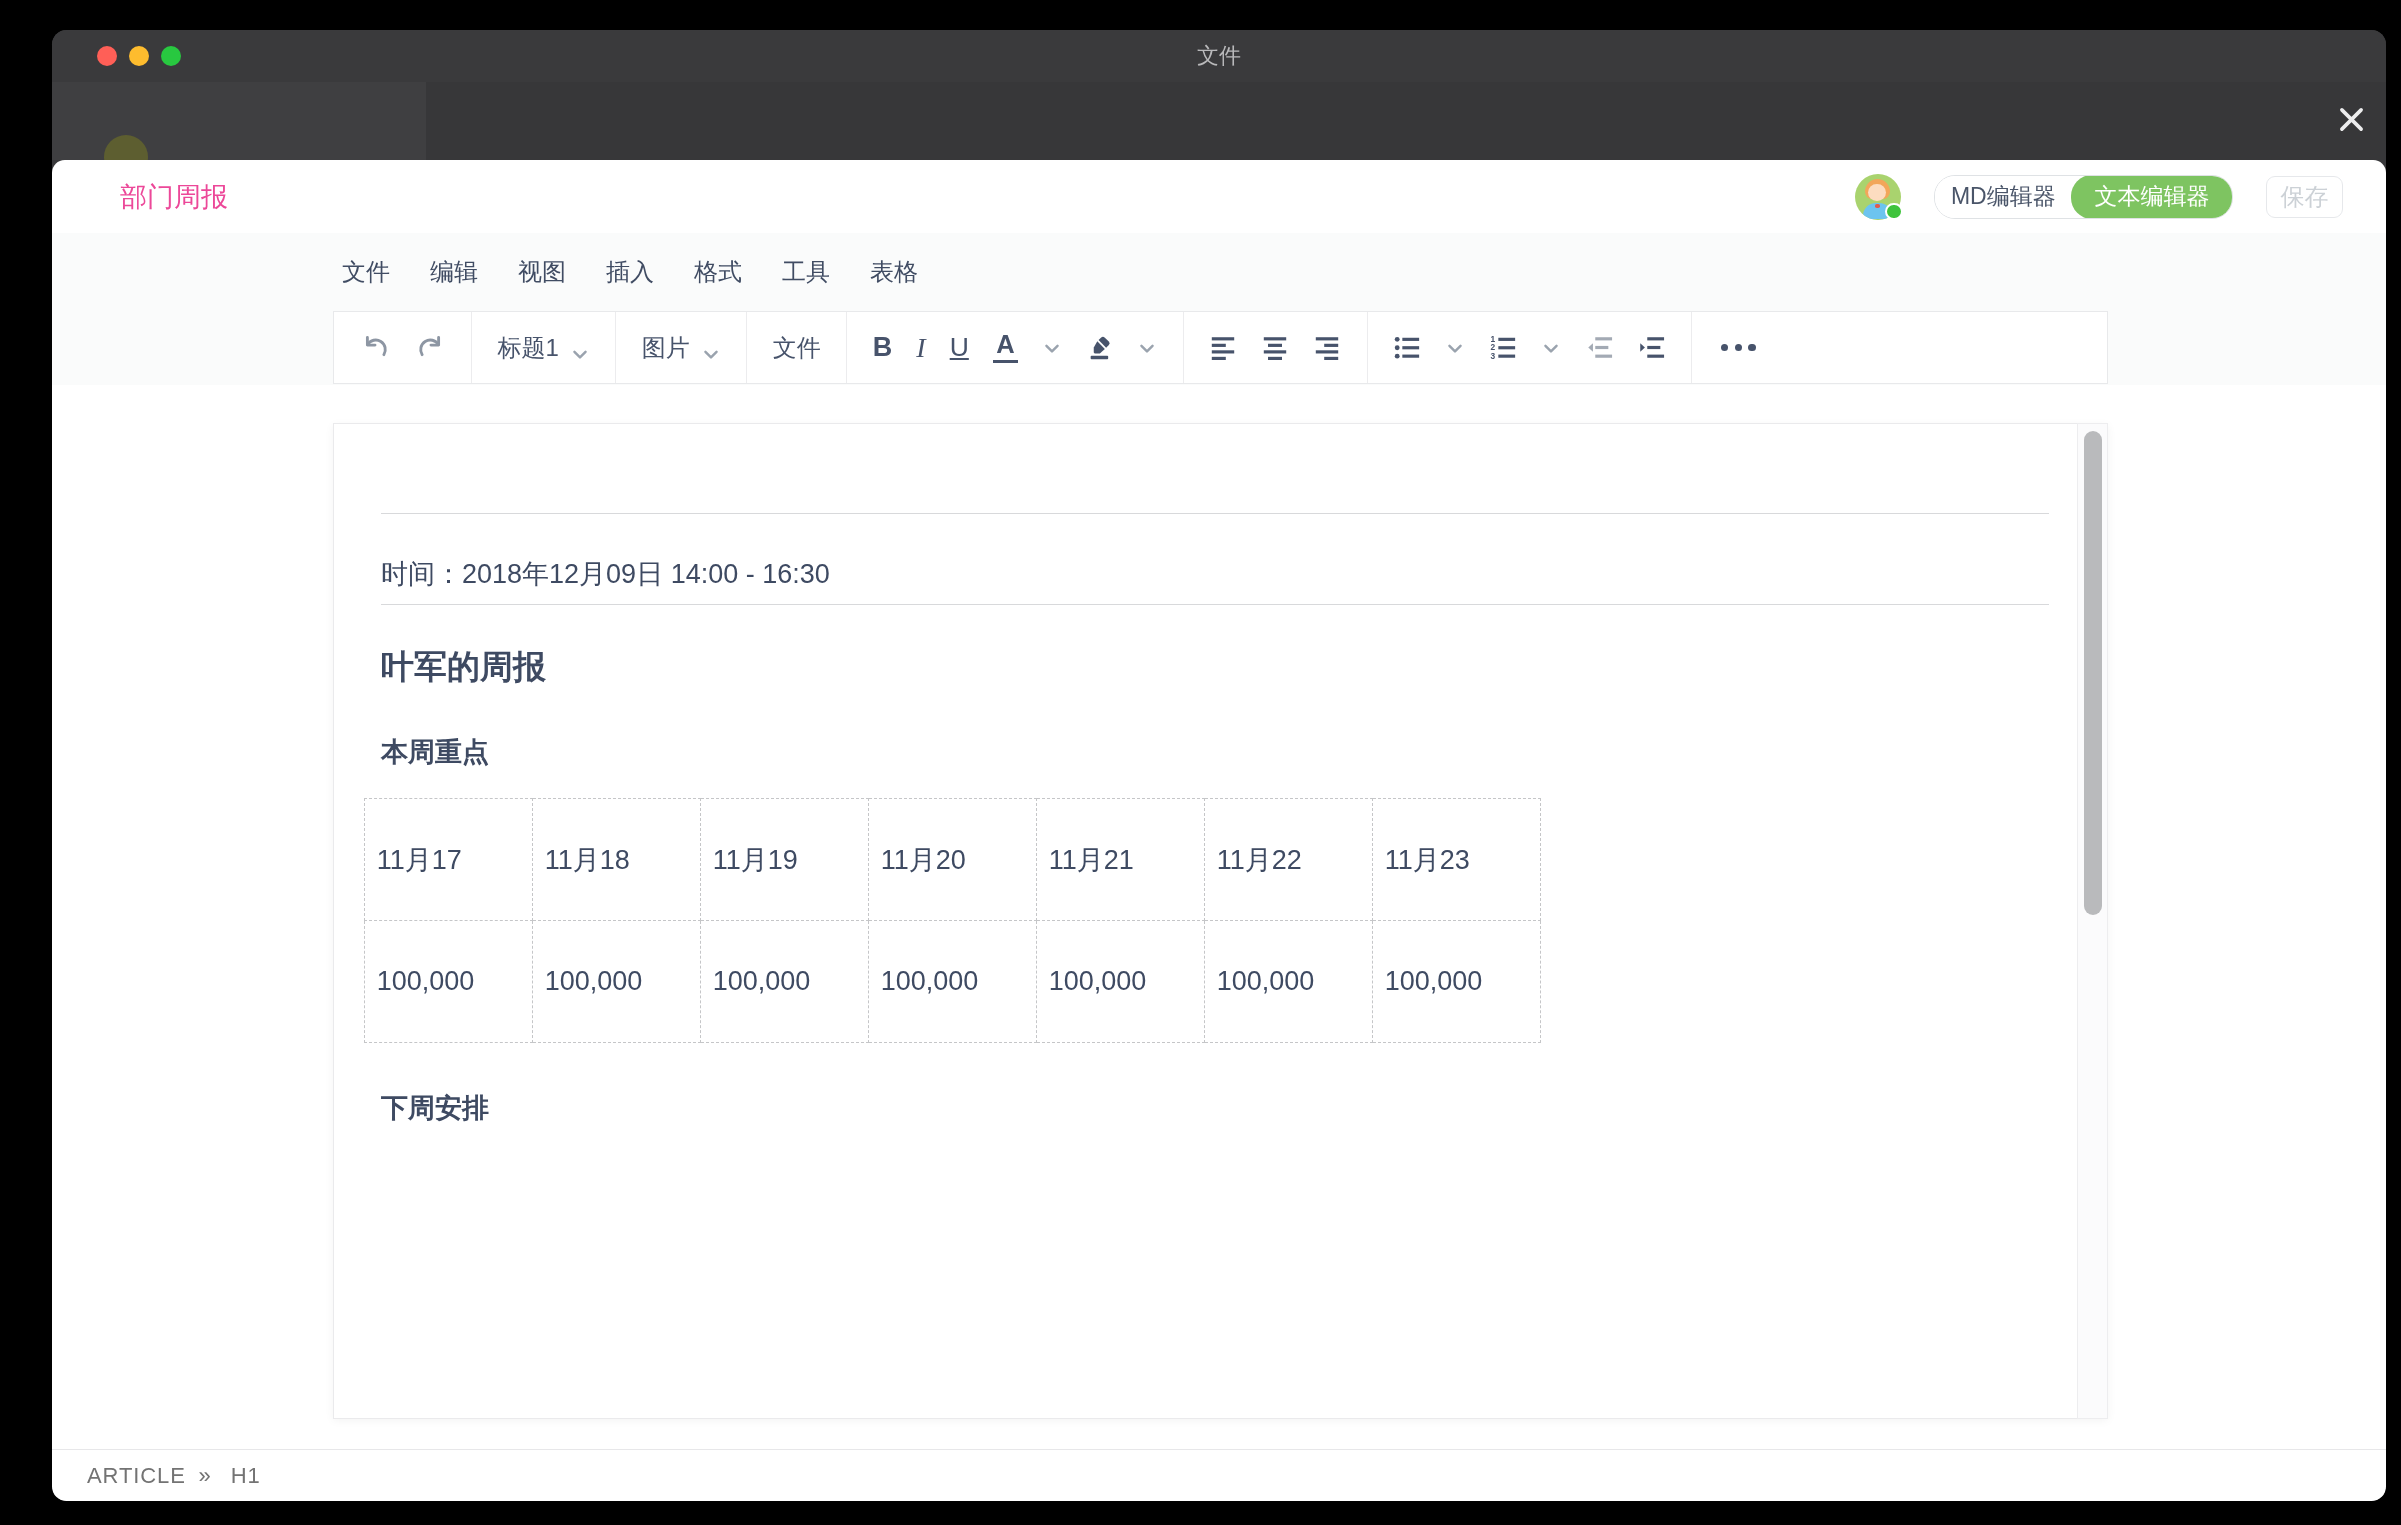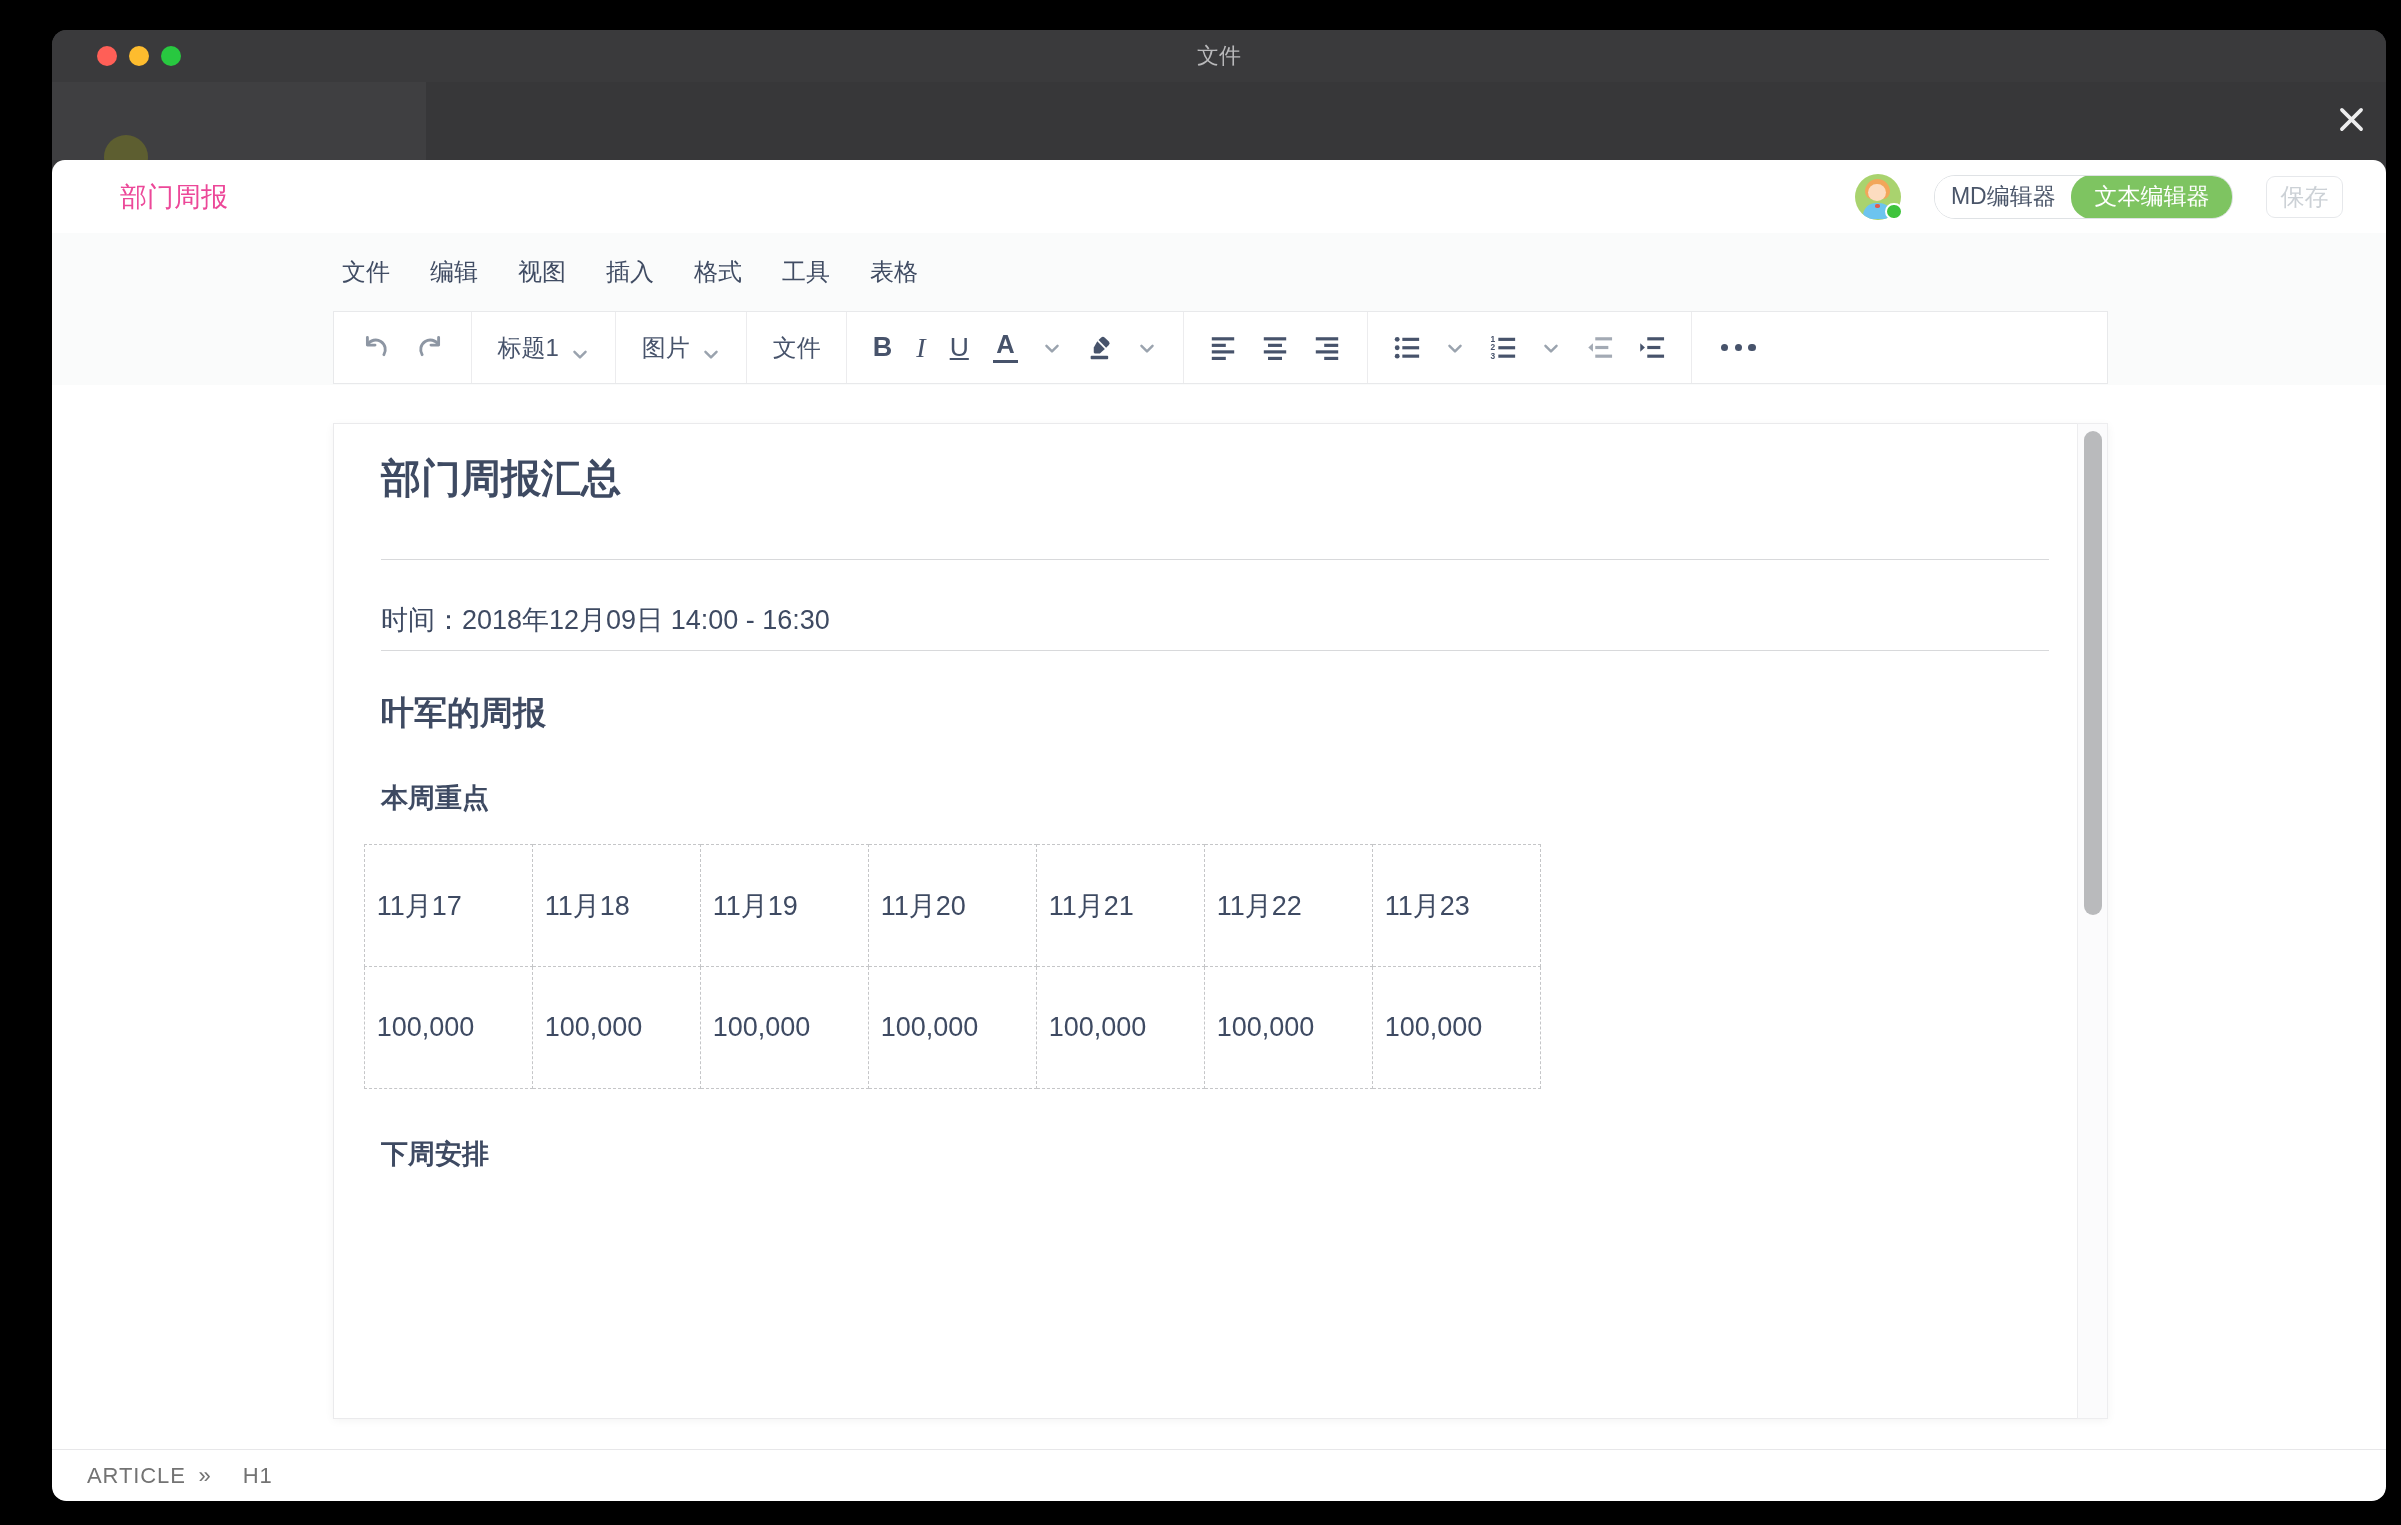--- a/index.html
+++ b/index.html
@@ -86,21 +86,21 @@
                  color:#3e4a62;vertical-align:middle;}
   
   .scroll-track{position:absolute;left:2025px;top:38px;width:31px;height:996px;background:#fbfbfc;
                 border:0.9px solid #ededef;box-sizing:border-box;}
   .scroll-thumb{position:absolute;left:5.5px;top:7.3px;width:18px;height:484px;border-radius:9px;background:#b9babc;cursor:grab;}
   
   .statusbar{position:absolute;left:0;top:1289px;width:100%;height:52px;border-top:0.9px solid #e7e7e9;
              display:flex;align-items:center;color:#737373;font-size:22px;letter-spacing:0.9px;}
   .statusbar .seg{margin-left:35px;}
   .statusbar .sep{margin-left:12.8px;}
-  .statusbar .sep + .seg{margin-left:31px;}
+  .statusbar .sep + .seg{margin-left:19px;}
 </style>
 </head>
 <body>
 
 <div class="stage">
   <div class="window">
 
     <div class="titlebar">
       <div class="lights">
         <div class="light red"></div>
@@ -296,21 +296,20 @@
                 <i></i>
               </span>
           </div>
 
         </div>
       </div>
 
       <div class="content">
         <div class="paper">
           <div class="paper-inner">
-            <h1>部门周报汇总</h1>
             <hr class="hr1">
             <p class="time-line">时间：2018年12月09日  14:00 - 16:30</p>
             <hr>
             <h2>叶军的周报</h2>
             <h3>本周重点</h3>
             <table class="data-table">
               <tbody>
                 <tr>
                   <td>11月17</td>
                   <td>11月18</td>

